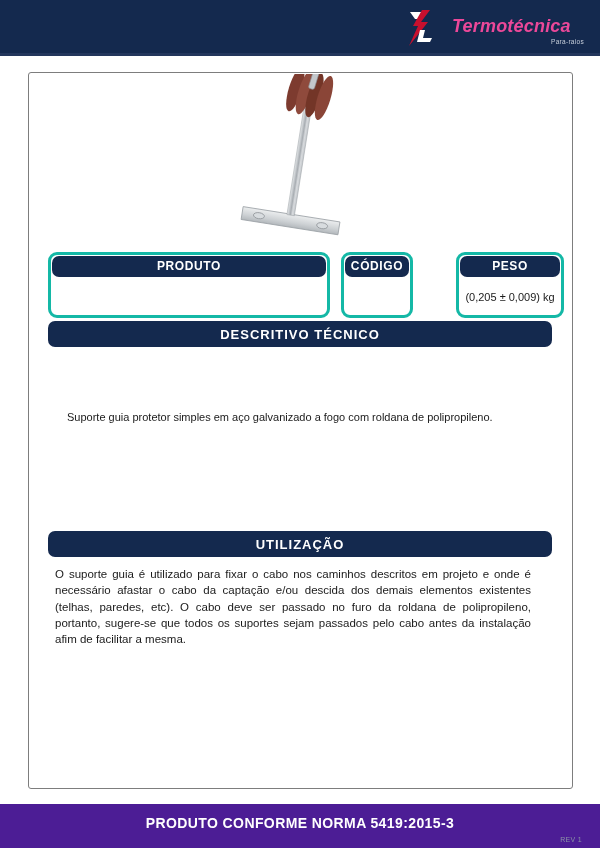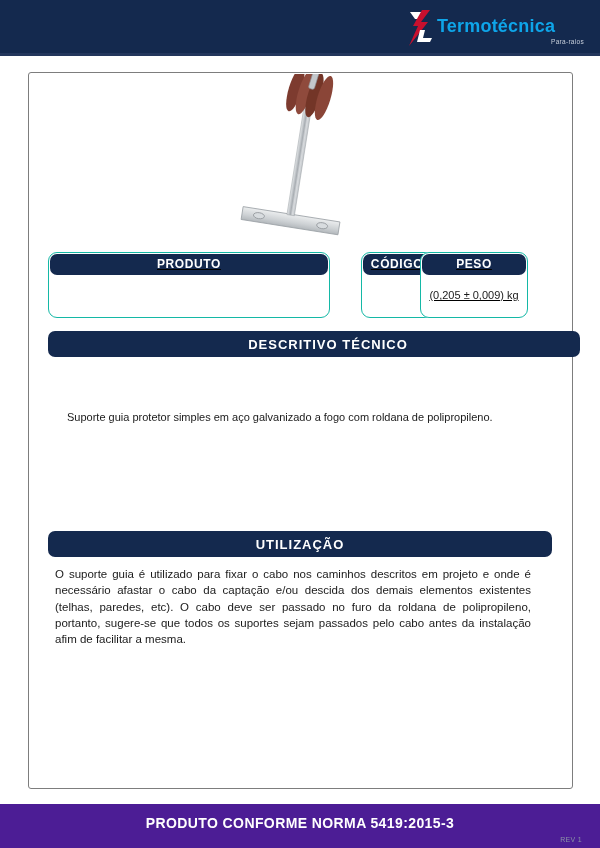--- a/index.html
+++ b/index.html
@@ -12,56 +12,56 @@
     position:absolute;left:0;top:0;width:600px;height:56px;
     background:#14294e;border-bottom:3px solid #23365c;box-sizing:border-box;
   }
   .banner-title{
     position:absolute;left:58px;top:16px;
     color:#ffffff;font-size:20px;font-weight:bold;letter-spacing:.5px;white-space:nowrap;
   }
   .brand{position:absolute;right:14px;top:7px;width:180px;height:44px;}
   .brand-mark{position:absolute;left:0;top:3px;width:28px;height:36px;}
   .brand-name{
-    position:absolute;left:31px;top:9px;color:#0ea5e9;
-    font-size:18px;font-weight:bold;letter-spacing:.2px;white-space:nowrap;
+    position:absolute;left:46px;top:9px;color:#ec4899;
+    font-size:18px;font-weight:bold;font-style:italic;letter-spacing:.2px;white-space:nowrap;
   }
   .brand-tagline{
     position:absolute;right:2px;top:31px;color:#c9d0dc;font-size:6.5px;letter-spacing:.3px;
   }
   
   .sheet{
     position:absolute;left:28px;top:72px;width:545px;height:717px;
     border:1px solid #7d7d7d;border-radius:3px;background:#ffffff;box-sizing:border-box;
   }
   
   .photo{position:absolute;left:225px;top:74px;width:140px;height:176px;}
   
   .info-box{
     position:absolute;top:252px;height:66px;background:#ffffff;
-    border:1px solid #14b8a6;border-radius:9px;box-sizing:border-box;text-decoration:underline;
+    border:3px solid #14b8a6;border-radius:9px;box-sizing:border-box;
   }
   .info-box .hd{
     margin:1px;height:21px;line-height:21px;background:#14294e;border-radius:7px;
     color:#ffffff;font-size:12px;font-weight:bold;text-align:center;letter-spacing:.6px;
   }
   .info-box .val{
     height:38px;display:flex;align-items:center;justify-content:center;
     font-size:11px;color:#1a1a1a;text-align:center;padding:0 3px;
   }
   .box-produto{left:48px;width:282px;}
-  .box-codigo{left:361px;width:72px;}
-  .box-peso{left:420px;width:108px;}
+  .box-codigo{left:341px;width:72px;}
+  .box-peso{left:456px;width:108px;}
   
   .section-bar{
     position:absolute;left:48px;width:504px;height:26px;background:#14294e;border-radius:7px;
     color:#ffffff;font-size:13px;font-weight:bold;letter-spacing:1px;
     display:flex;align-items:center;justify-content:center;
   }
-  .bar-descritivo{top:331px;padding-left:28px;}
+  .bar-descritivo{top:321px;}
   .bar-utilizacao{top:531px;}
   .section-text{
     position:absolute;color:#1a1a1a;font-size:11px;line-height:1.42;
   }
   .text-descritivo{left:67px;top:366px;width:496px;margin-top:44px;}
   .text-utilizacao{left:55px;top:566px;width:476px;font-size:11.5px;text-align:justify;}
   
   .footer{
     position:absolute;left:0;top:804px;width:600px;height:44px;background:#4c1d95;
   }

